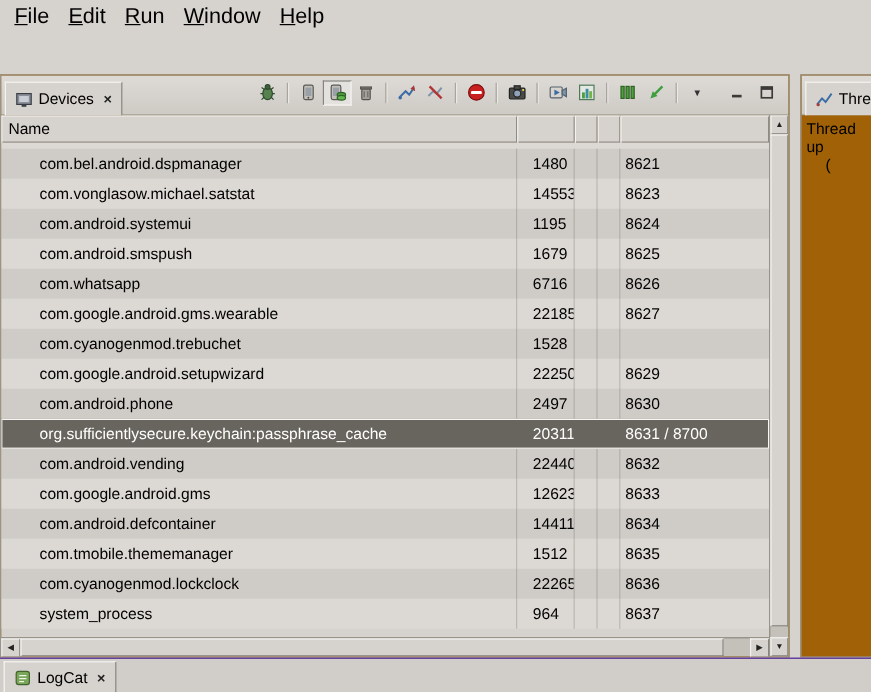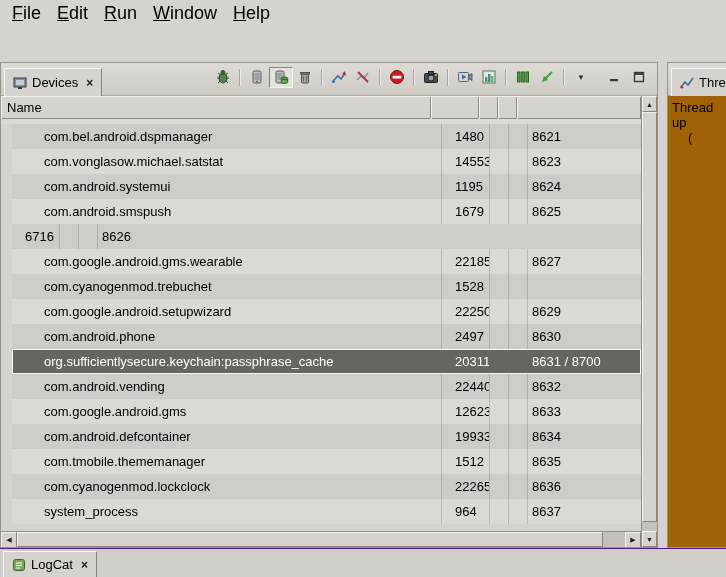--- a/index.html
+++ b/index.html
@@ -48,21 +48,21 @@
   .thead { display: flex; height: 23px; flex: none; }
   .th { padding: 4px 6px; background: #d6d3ce; box-shadow: inset 1px 1px 0 #f3f2ef, inset -1px -1px 0 #8f8c86; overflow: hidden; white-space: nowrap; }
   .w-name { width: 430px; flex: none; }
   .w-pid  { width: 48px;  flex: none; }
   .w-c3   { width: 19px;  flex: none; }
   .w-c4   { width: 19px;  flex: none; }
   .w-port { flex: 1; }
 
   .tbody { flex: 1; overflow: hidden; background: #d6d3ce; }
   .row-sliver { height: 5px; background: #dcd9d4; }
-  .row { display: flex; height: 25px; align-items: stretch; margin-left: 11px; }
+  .row { display: flex; height: 25px; align-items: stretch; }
   .row.even { background: #cfccc7; }
   .row.odd  { background: #dcd9d4; }
   .cell { display: flex; align-items: center; overflow: hidden; white-space: nowrap; border-right: 1px solid rgba(110,108,102,0.30); }
   .cell-name { padding-left: 32px; }
   .cell-pid  { padding-left: 13px; }
   .cell-port { padding-left: 4px; border-right: none; }
   .row.selected { background: #67655d; color: #fff; outline: 1px solid #f8f7f5; outline-offset: -1px; }
   .row.selected .cell { border-right-color: transparent; }
 
   
@@ -270,20 +270,21 @@
 
               <div class="row odd">
                 <div class="cell cell-name w-name">com.android.smspush</div>
                 <div class="cell cell-pid w-pid">1679</div>
                 <div class="cell w-c3"></div>
                 <div class="cell w-c4"></div>
                 <div class="cell cell-port w-port">8625</div>
               </div>
 
               <div class="row even">
+                <div class="cell cell-name w-name">com.whatsapp</div>
                 <div class="cell cell-pid w-pid">6716</div>
                 <div class="cell w-c3"></div>
                 <div class="cell w-c4"></div>
                 <div class="cell cell-port w-port">8626</div>
               </div>
 
               <div class="row odd">
                 <div class="cell cell-name w-name">com.google.android.gms.wearable</div>
                 <div class="cell cell-pid w-pid">22185</div>
                 <div class="cell w-c3"></div>
@@ -333,21 +334,21 @@
               <div class="row odd">
                 <div class="cell cell-name w-name">com.google.android.gms</div>
                 <div class="cell cell-pid w-pid">12623</div>
                 <div class="cell w-c3"></div>
                 <div class="cell w-c4"></div>
                 <div class="cell cell-port w-port">8633</div>
               </div>
 
               <div class="row even">
                 <div class="cell cell-name w-name">com.android.defcontainer</div>
-                <div class="cell cell-pid w-pid">19933</div>
+                <div class="cell cell-pid w-pid">14411</div>
                 <div class="cell w-c3"></div>
                 <div class="cell w-c4"></div>
                 <div class="cell cell-port w-port">8634</div>
               </div>
 
               <div class="row odd">
                 <div class="cell cell-name w-name">com.tmobile.thememanager</div>
                 <div class="cell cell-pid w-pid">1512</div>
                 <div class="cell w-c3"></div>
                 <div class="cell w-c4"></div>

